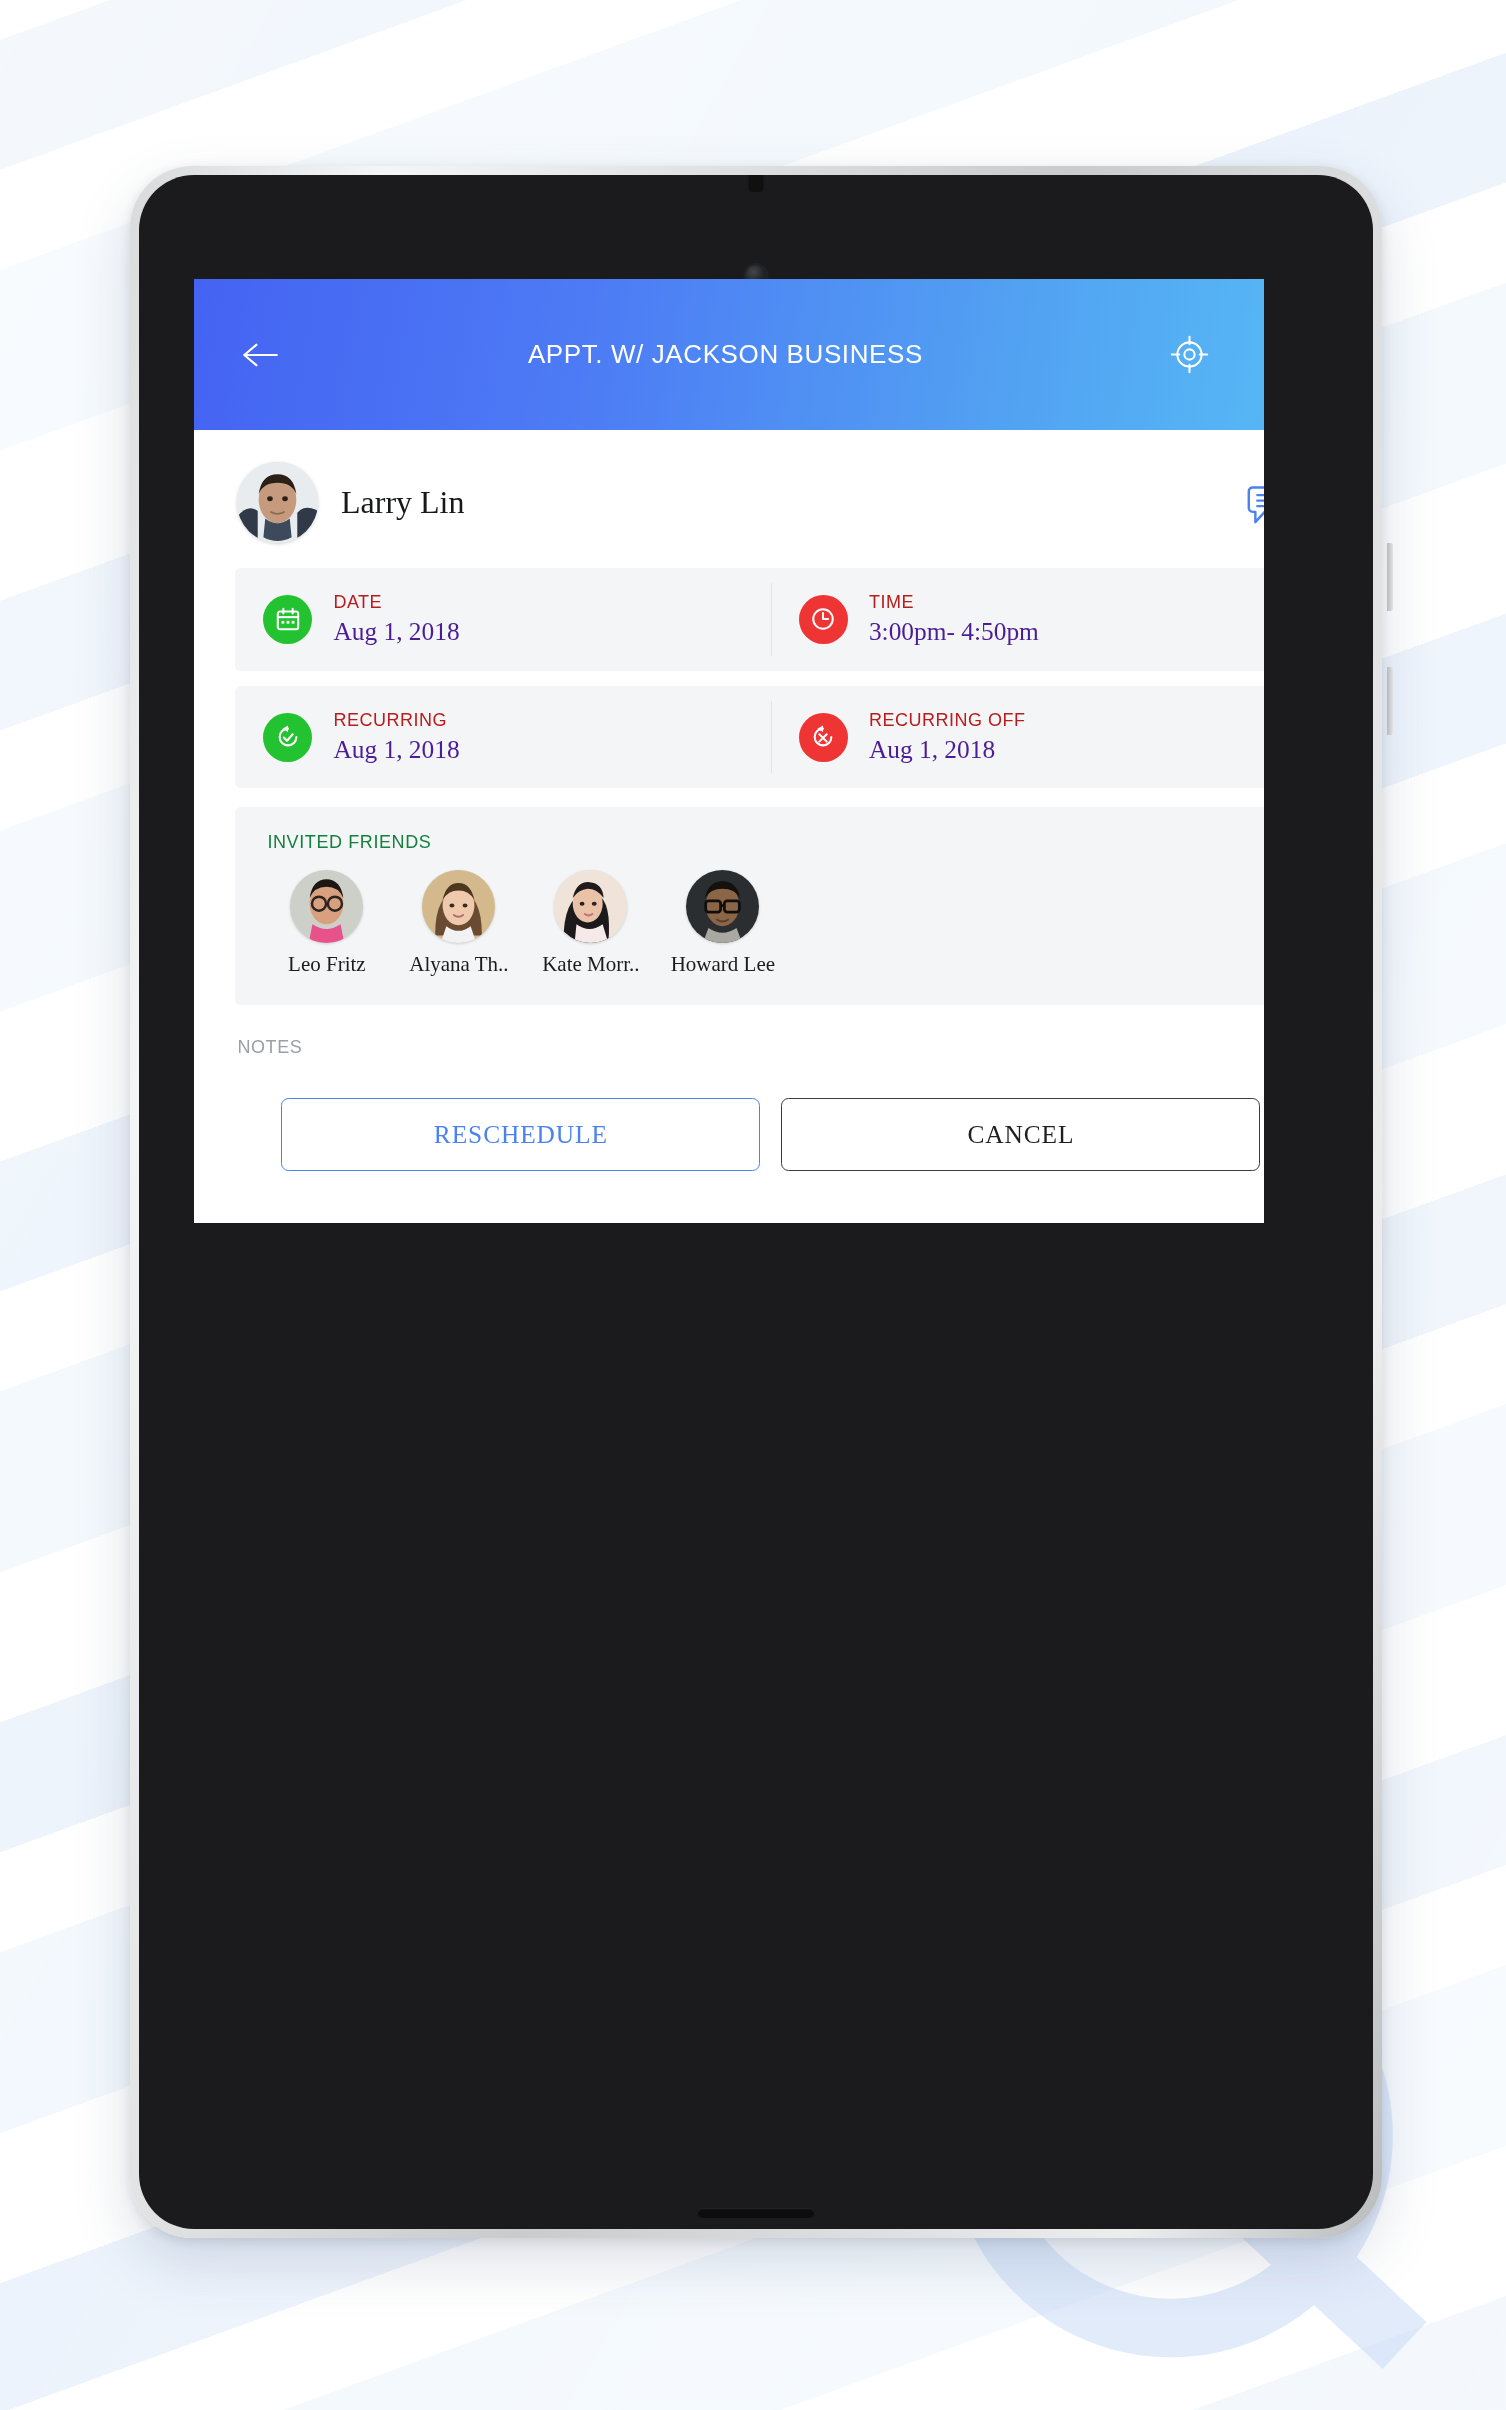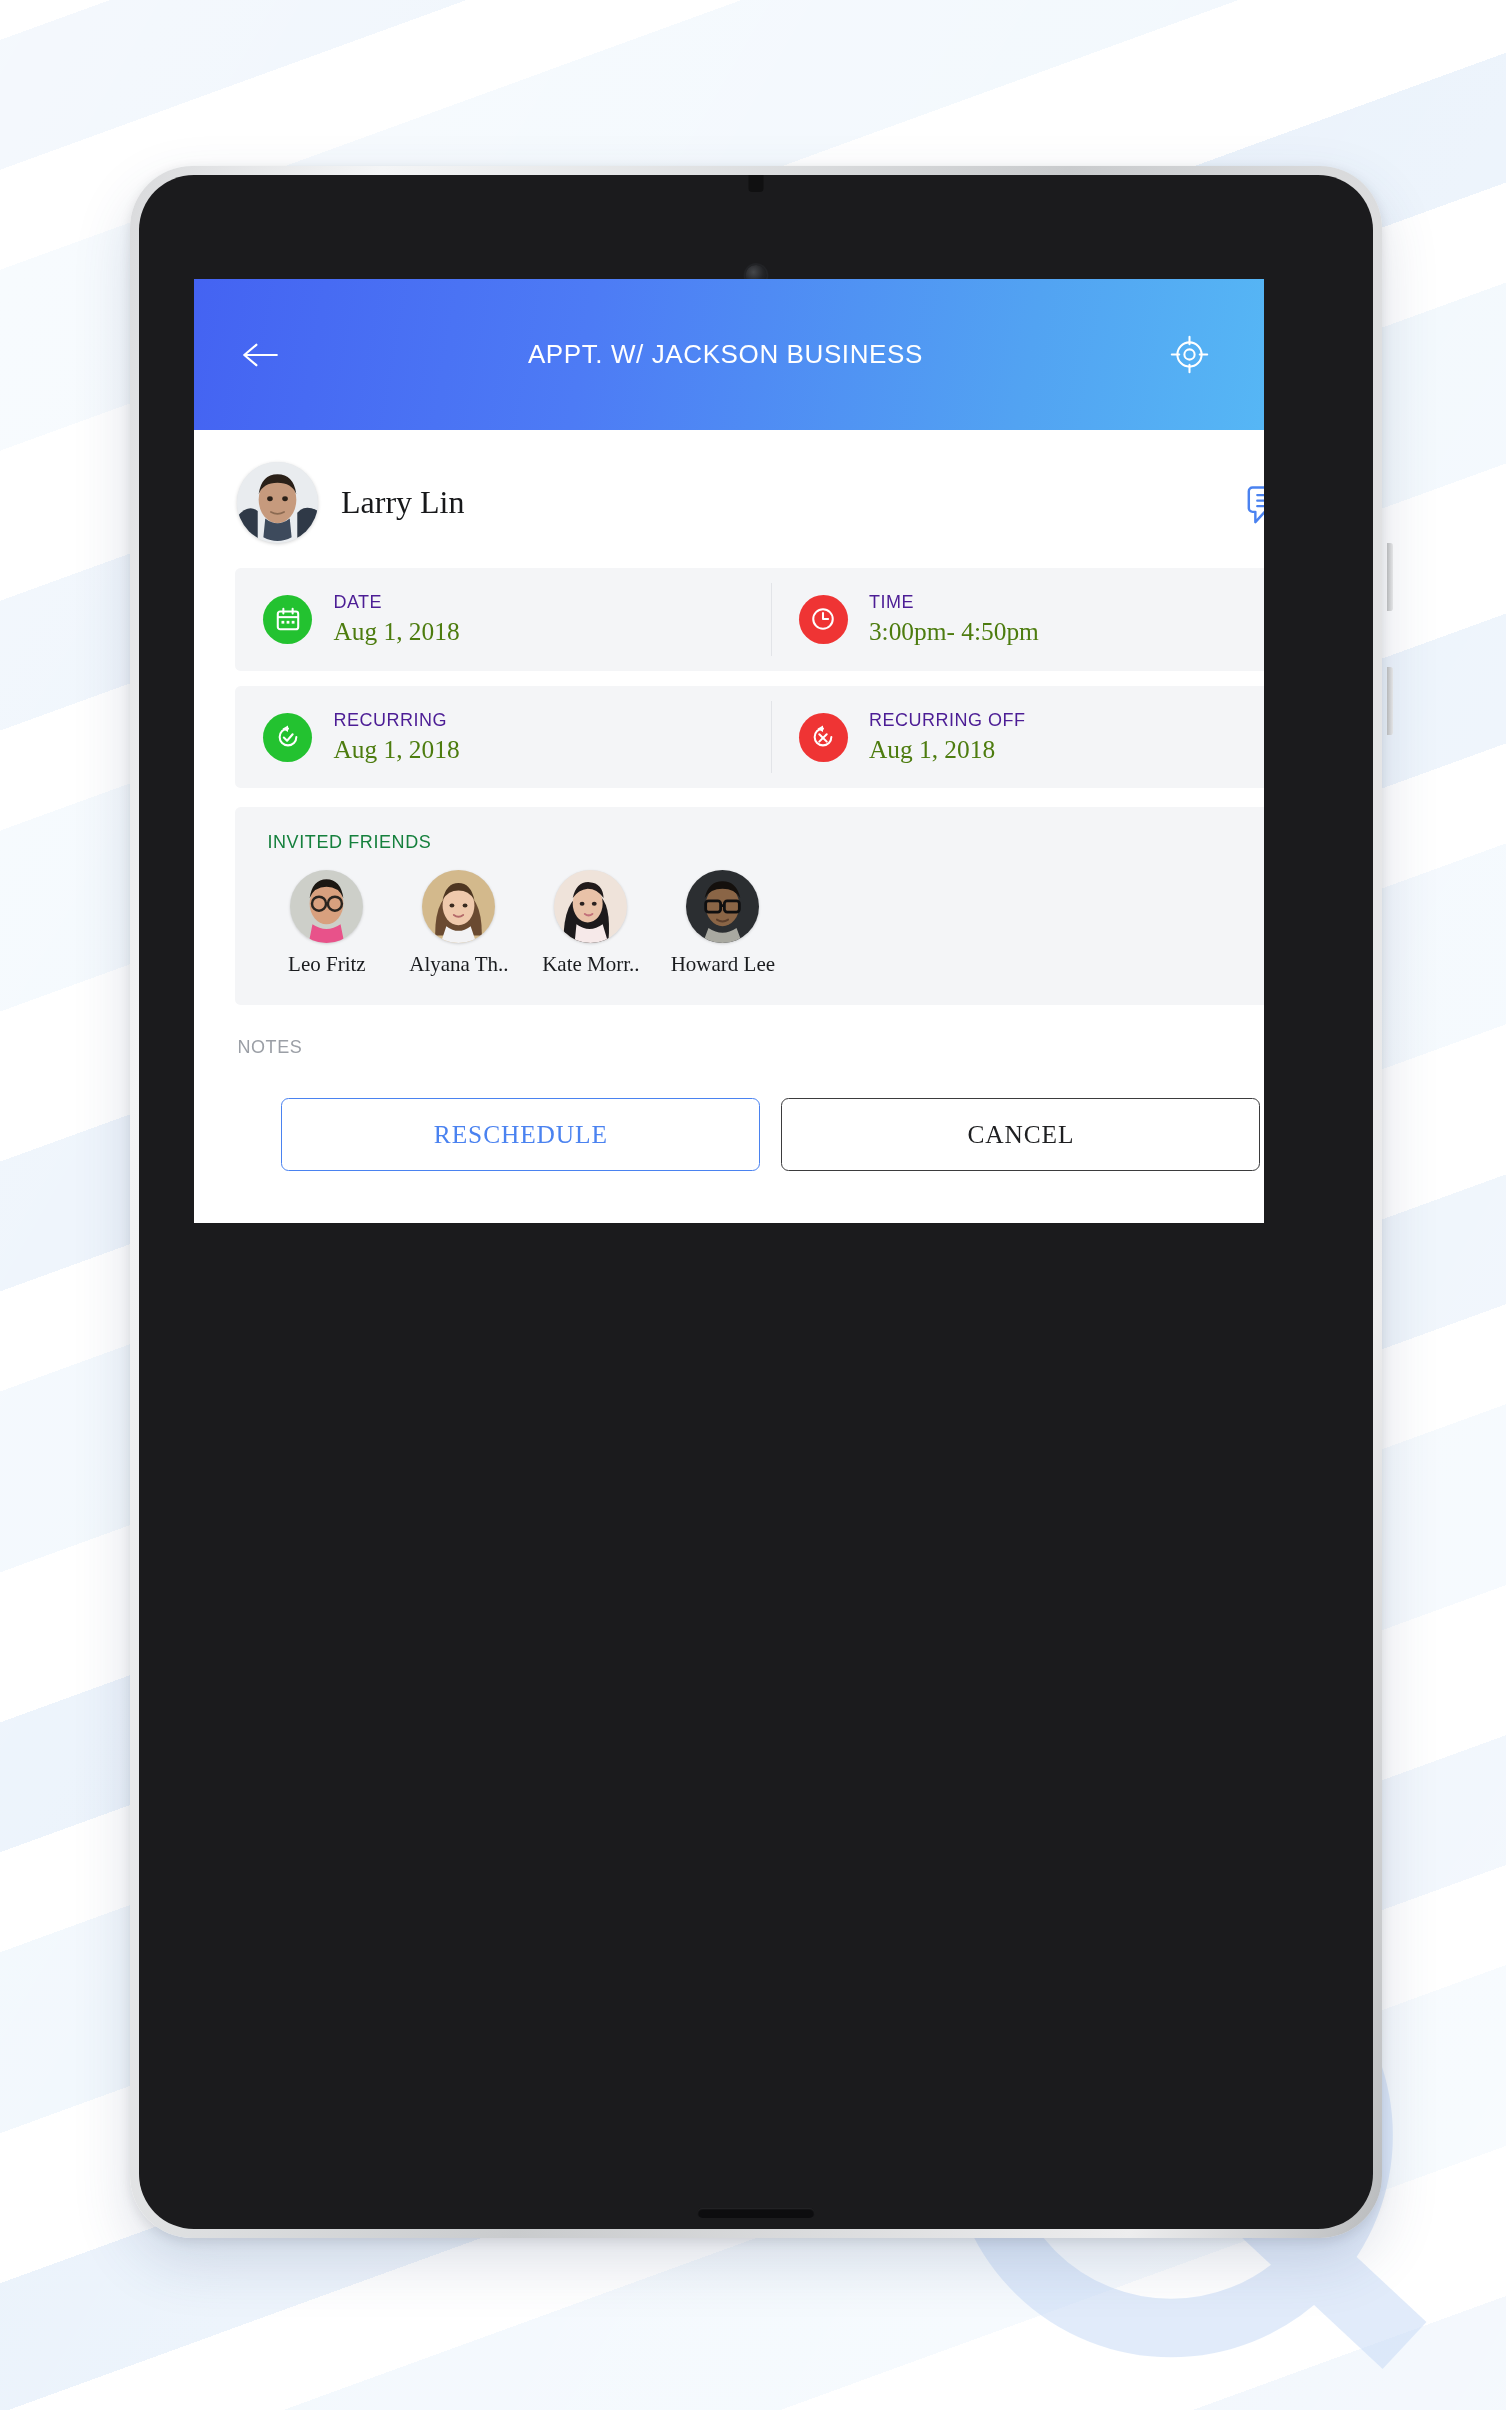--- a/index.html
+++ b/index.html
@@ -227,27 +227,27 @@
     flex: 0 0 auto;
     display: flex;
     align-items: center;
     justify-content: center;
     margin-right: 21px;
   }
   .card-icon.green { background: #23c230; }
   .card-icon.red   { background: #ef3434; }
   .card-label {
     font-size: 18px;
-    color: #4c1d95;
+    color: #b91c1c;
     letter-spacing: 0.5px;
     margin-bottom: 3.8px;
   }
   .card-value {
     font-size: 25.4px;
-    color: #4d7c0f;
+    color: #4c1d95;
     font-family: "Liberation Serif", serif;
   }
 
   
   .friends {
     margin: 19px 41px 0 41px;
     background: #f4f5f7;
     border-radius: 5.6px;
     padding: 24.5px 32px 28px 32px;
   }

